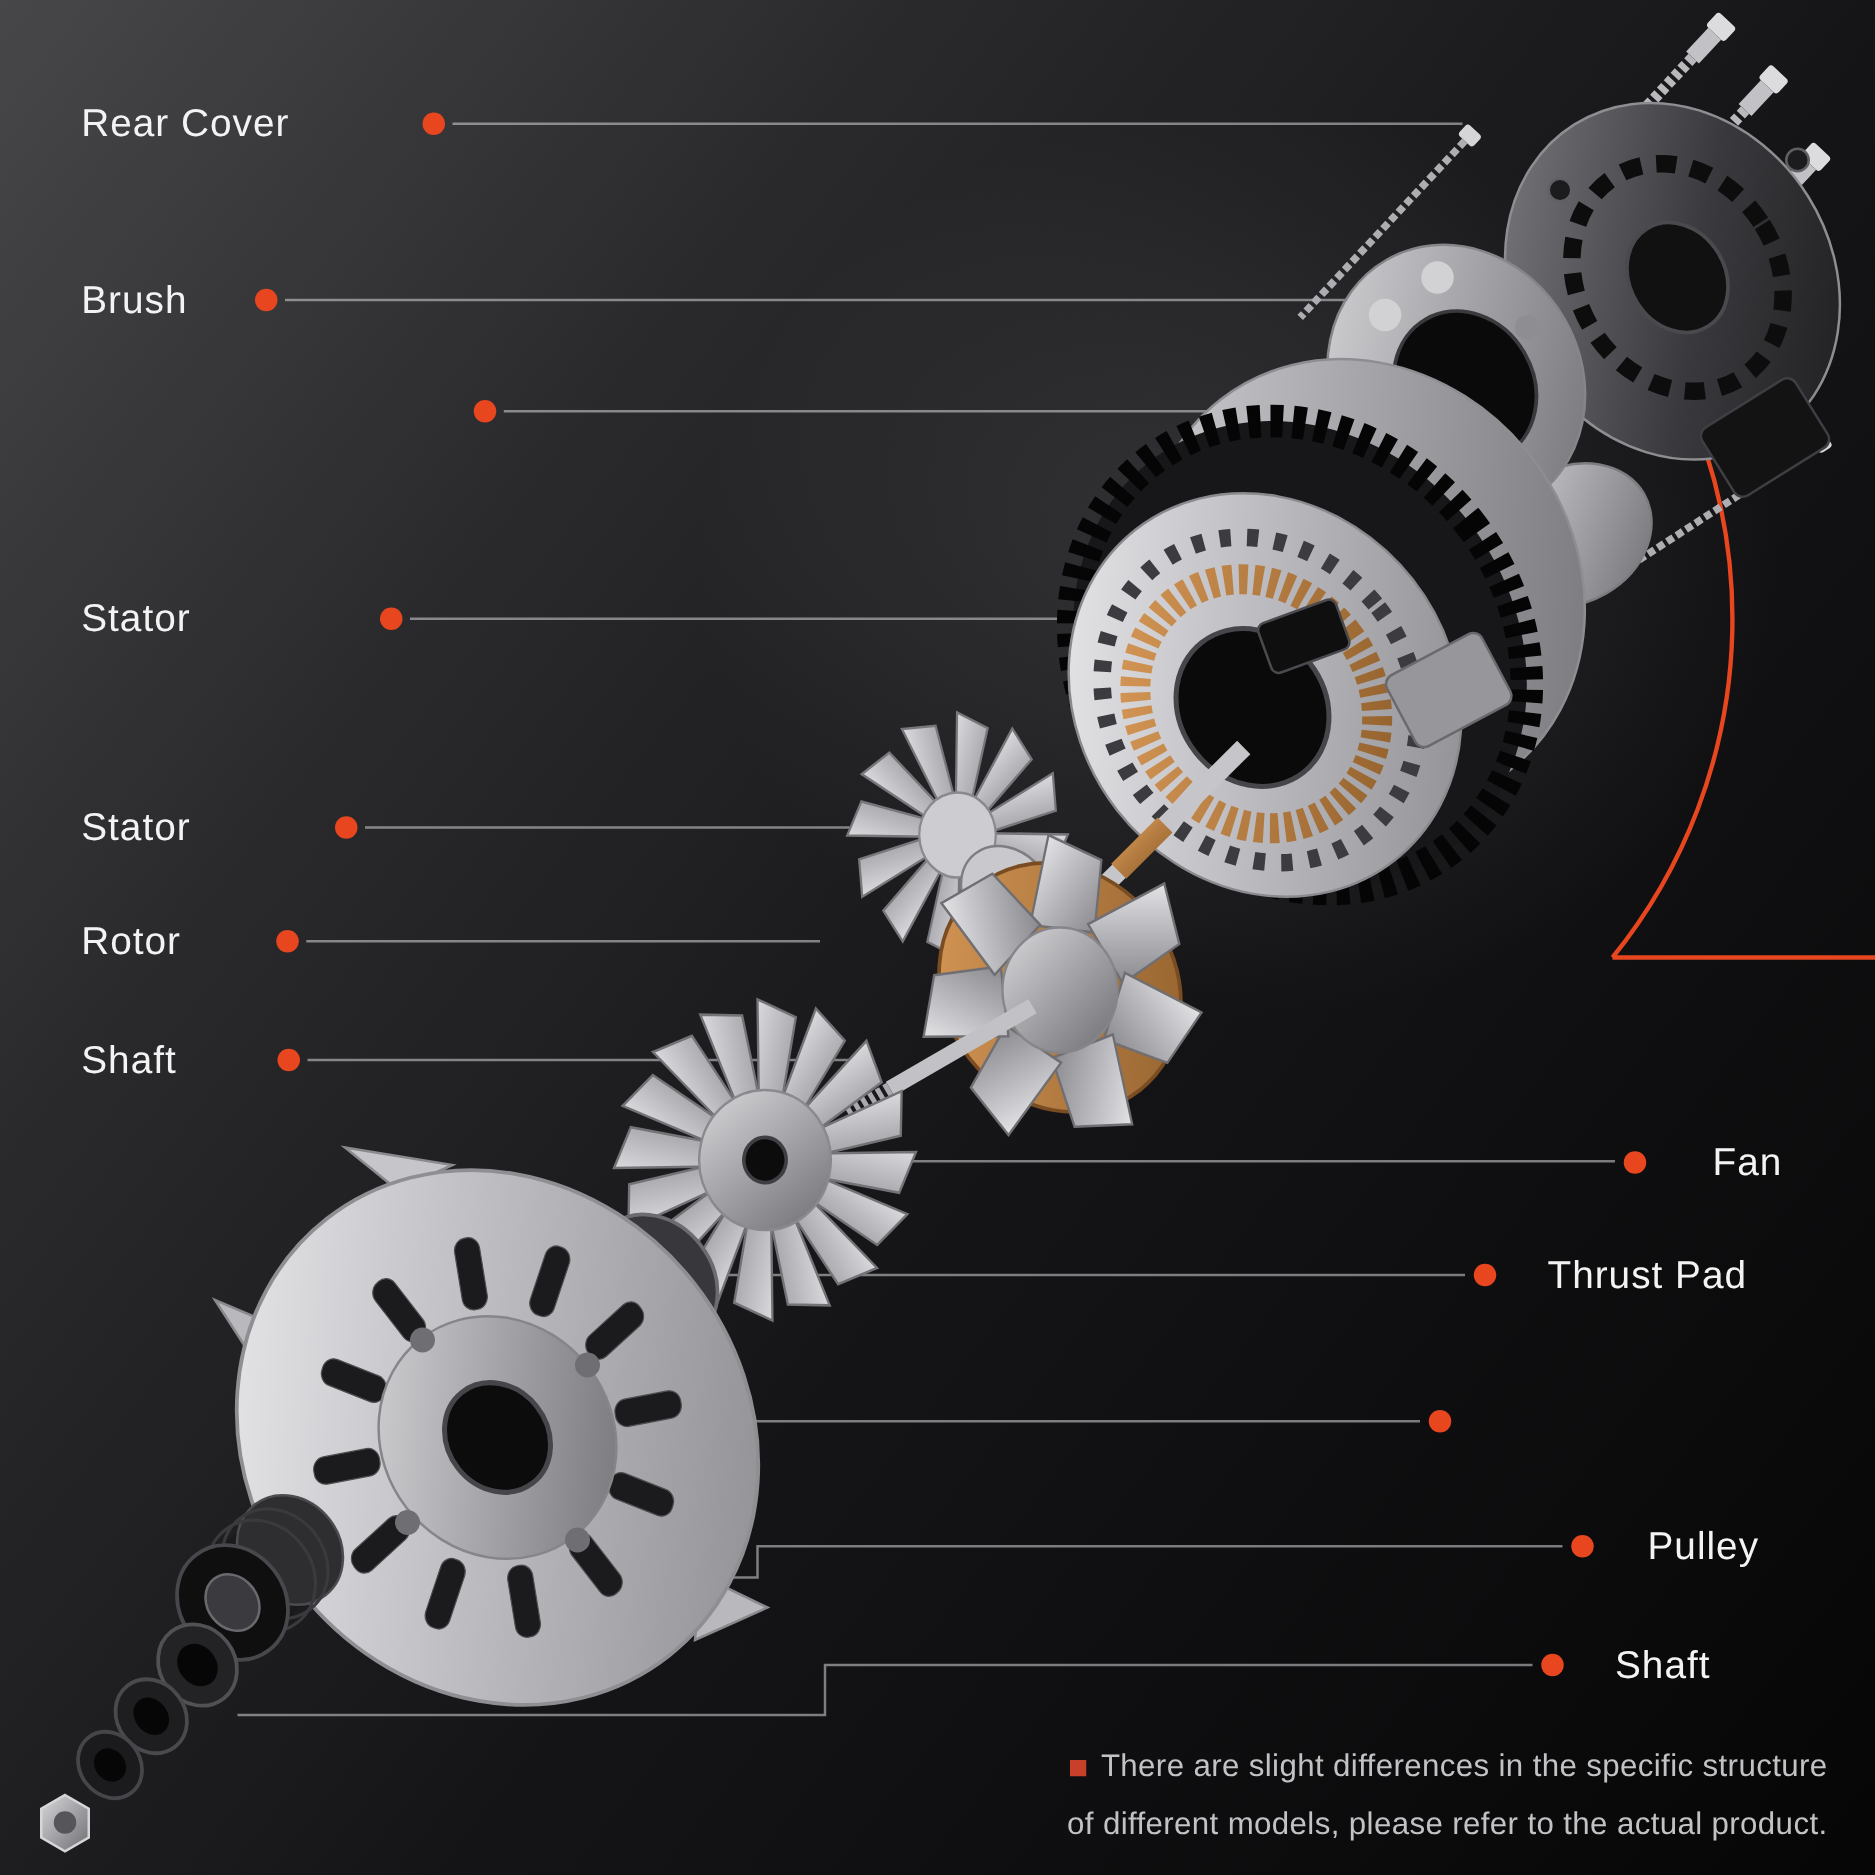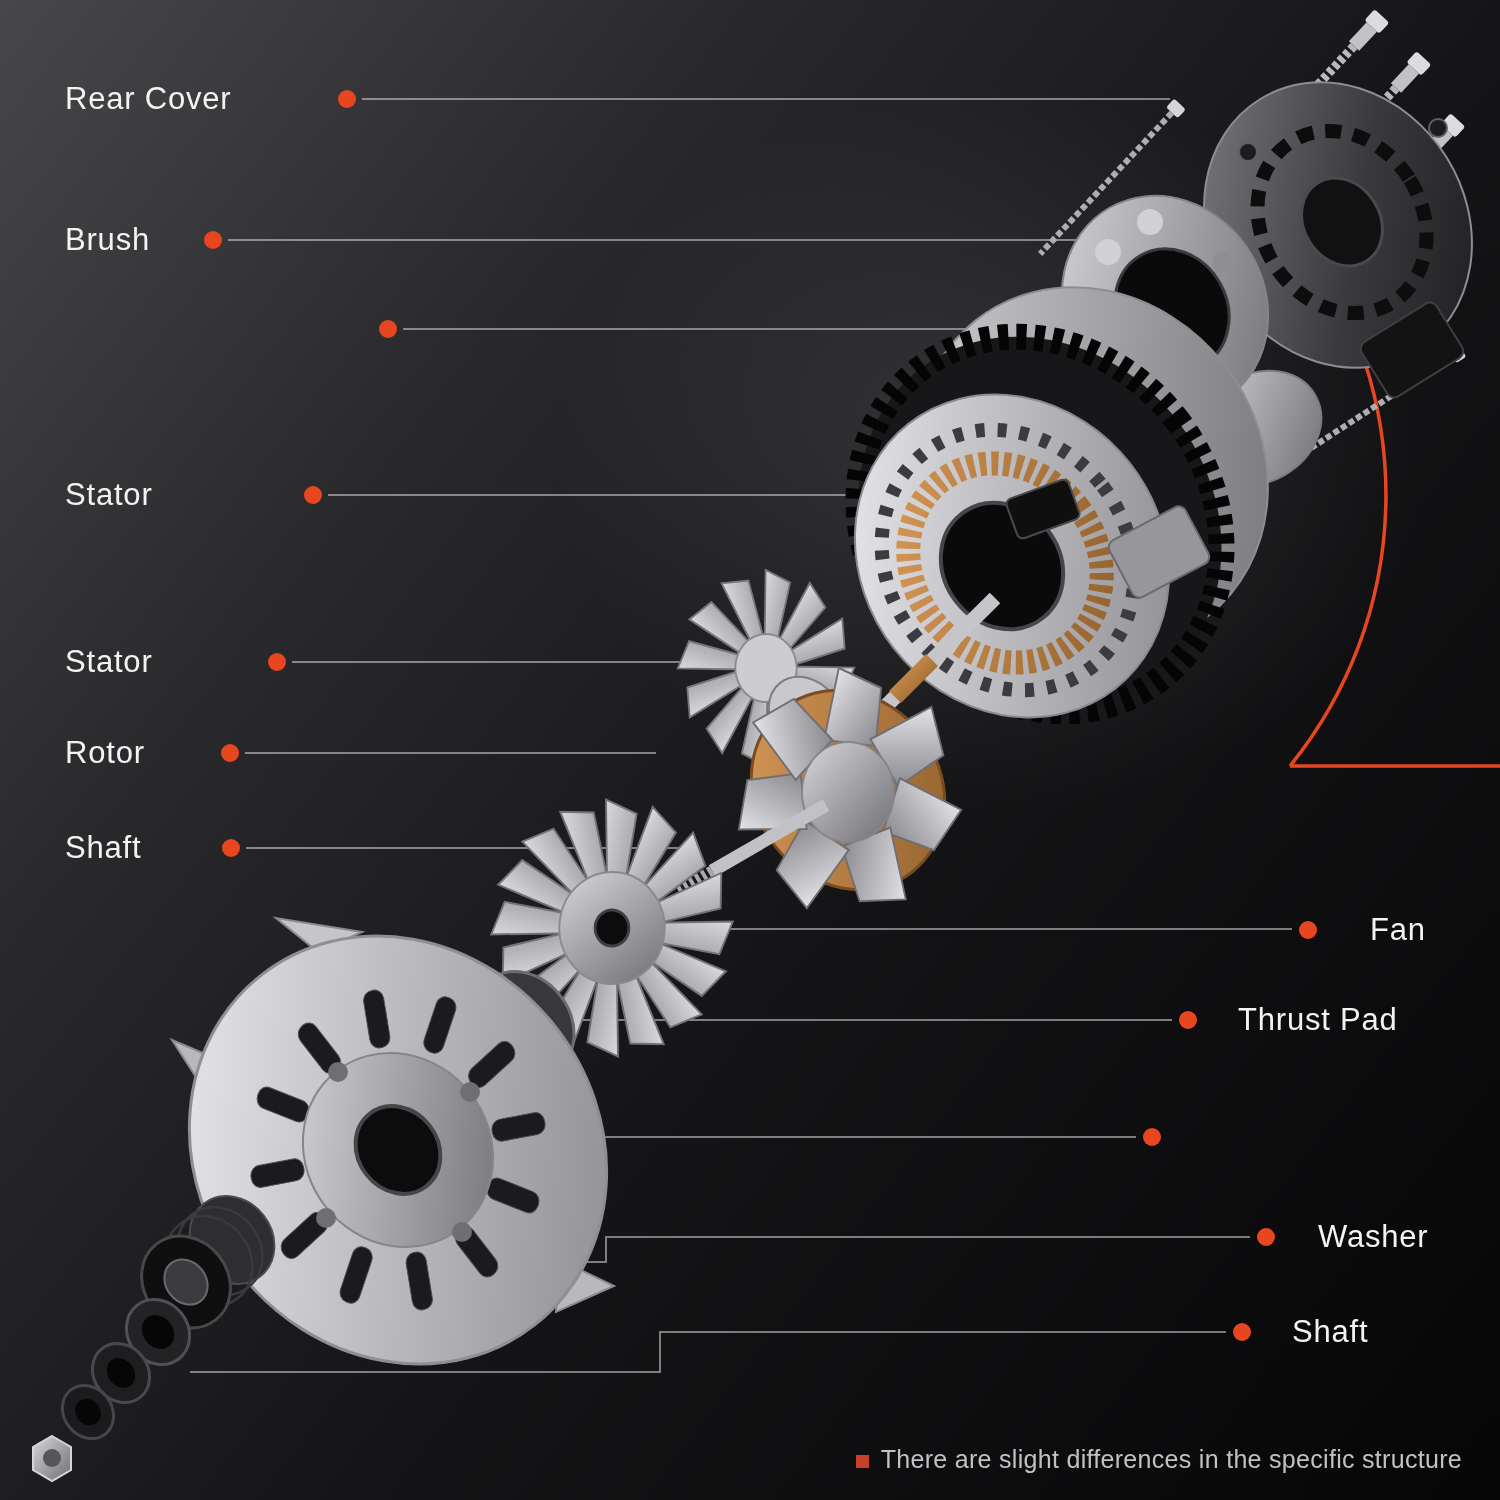--- a/index.html
+++ b/index.html
@@ -252,33 +252,34 @@
 
   <div class="label" style="left:65px;top:75px">Rear Cover</div>
   <div class="label" style="left:65px;top:216px">Brush</div>
   <div class="label" style="left:65px;top:471px">Stator</div>
   <div class="label" style="left:65px;top:638px">Stator</div>
   <div class="label" style="left:65px;top:729px">Rotor</div>
   <div class="label" style="left:65px;top:824px">Shaft</div>
 
   <div class="label" style="left:1370px;top:906px">Fan</div>
   <div class="label" style="left:1238px;top:996px">Thrust Pad</div>
-  <div class="label" style="left:1318px;top:1213px">Washer</div>
+  <div class="label" style="left:1318px;top:1213px">Pulley</div>
   <div class="label" style="left:1292px;top:1308px">Shaft</div>
 
   <span class="dot" style="left:338px;top:90px"></span>
   <span class="dot" style="left:204px;top:231px"></span>
   <span class="dot" style="left:379px;top:320px"></span>
   <span class="dot" style="left:304px;top:486px"></span>
   <span class="dot" style="left:268px;top:653px"></span>
   <span class="dot" style="left:221px;top:744px"></span>
   <span class="dot" style="left:222px;top:839px"></span>
   <span class="dot" style="left:1299px;top:921px"></span>
   <span class="dot" style="left:1179px;top:1011px"></span>
   <span class="dot" style="left:1143px;top:1128px"></span>
   <span class="dot" style="left:1257px;top:1228px"></span>
   <span class="dot" style="left:1233px;top:1323px"></span>
 
   <div class="disclaimer">
     <div><span class="bullet"></span><span>There are slight differences in the specific structure</span></div>
+    <div><span>of different models, please refer to the actual product.</span></div>
   </div>
 
 </div>
 
 </body></html>

